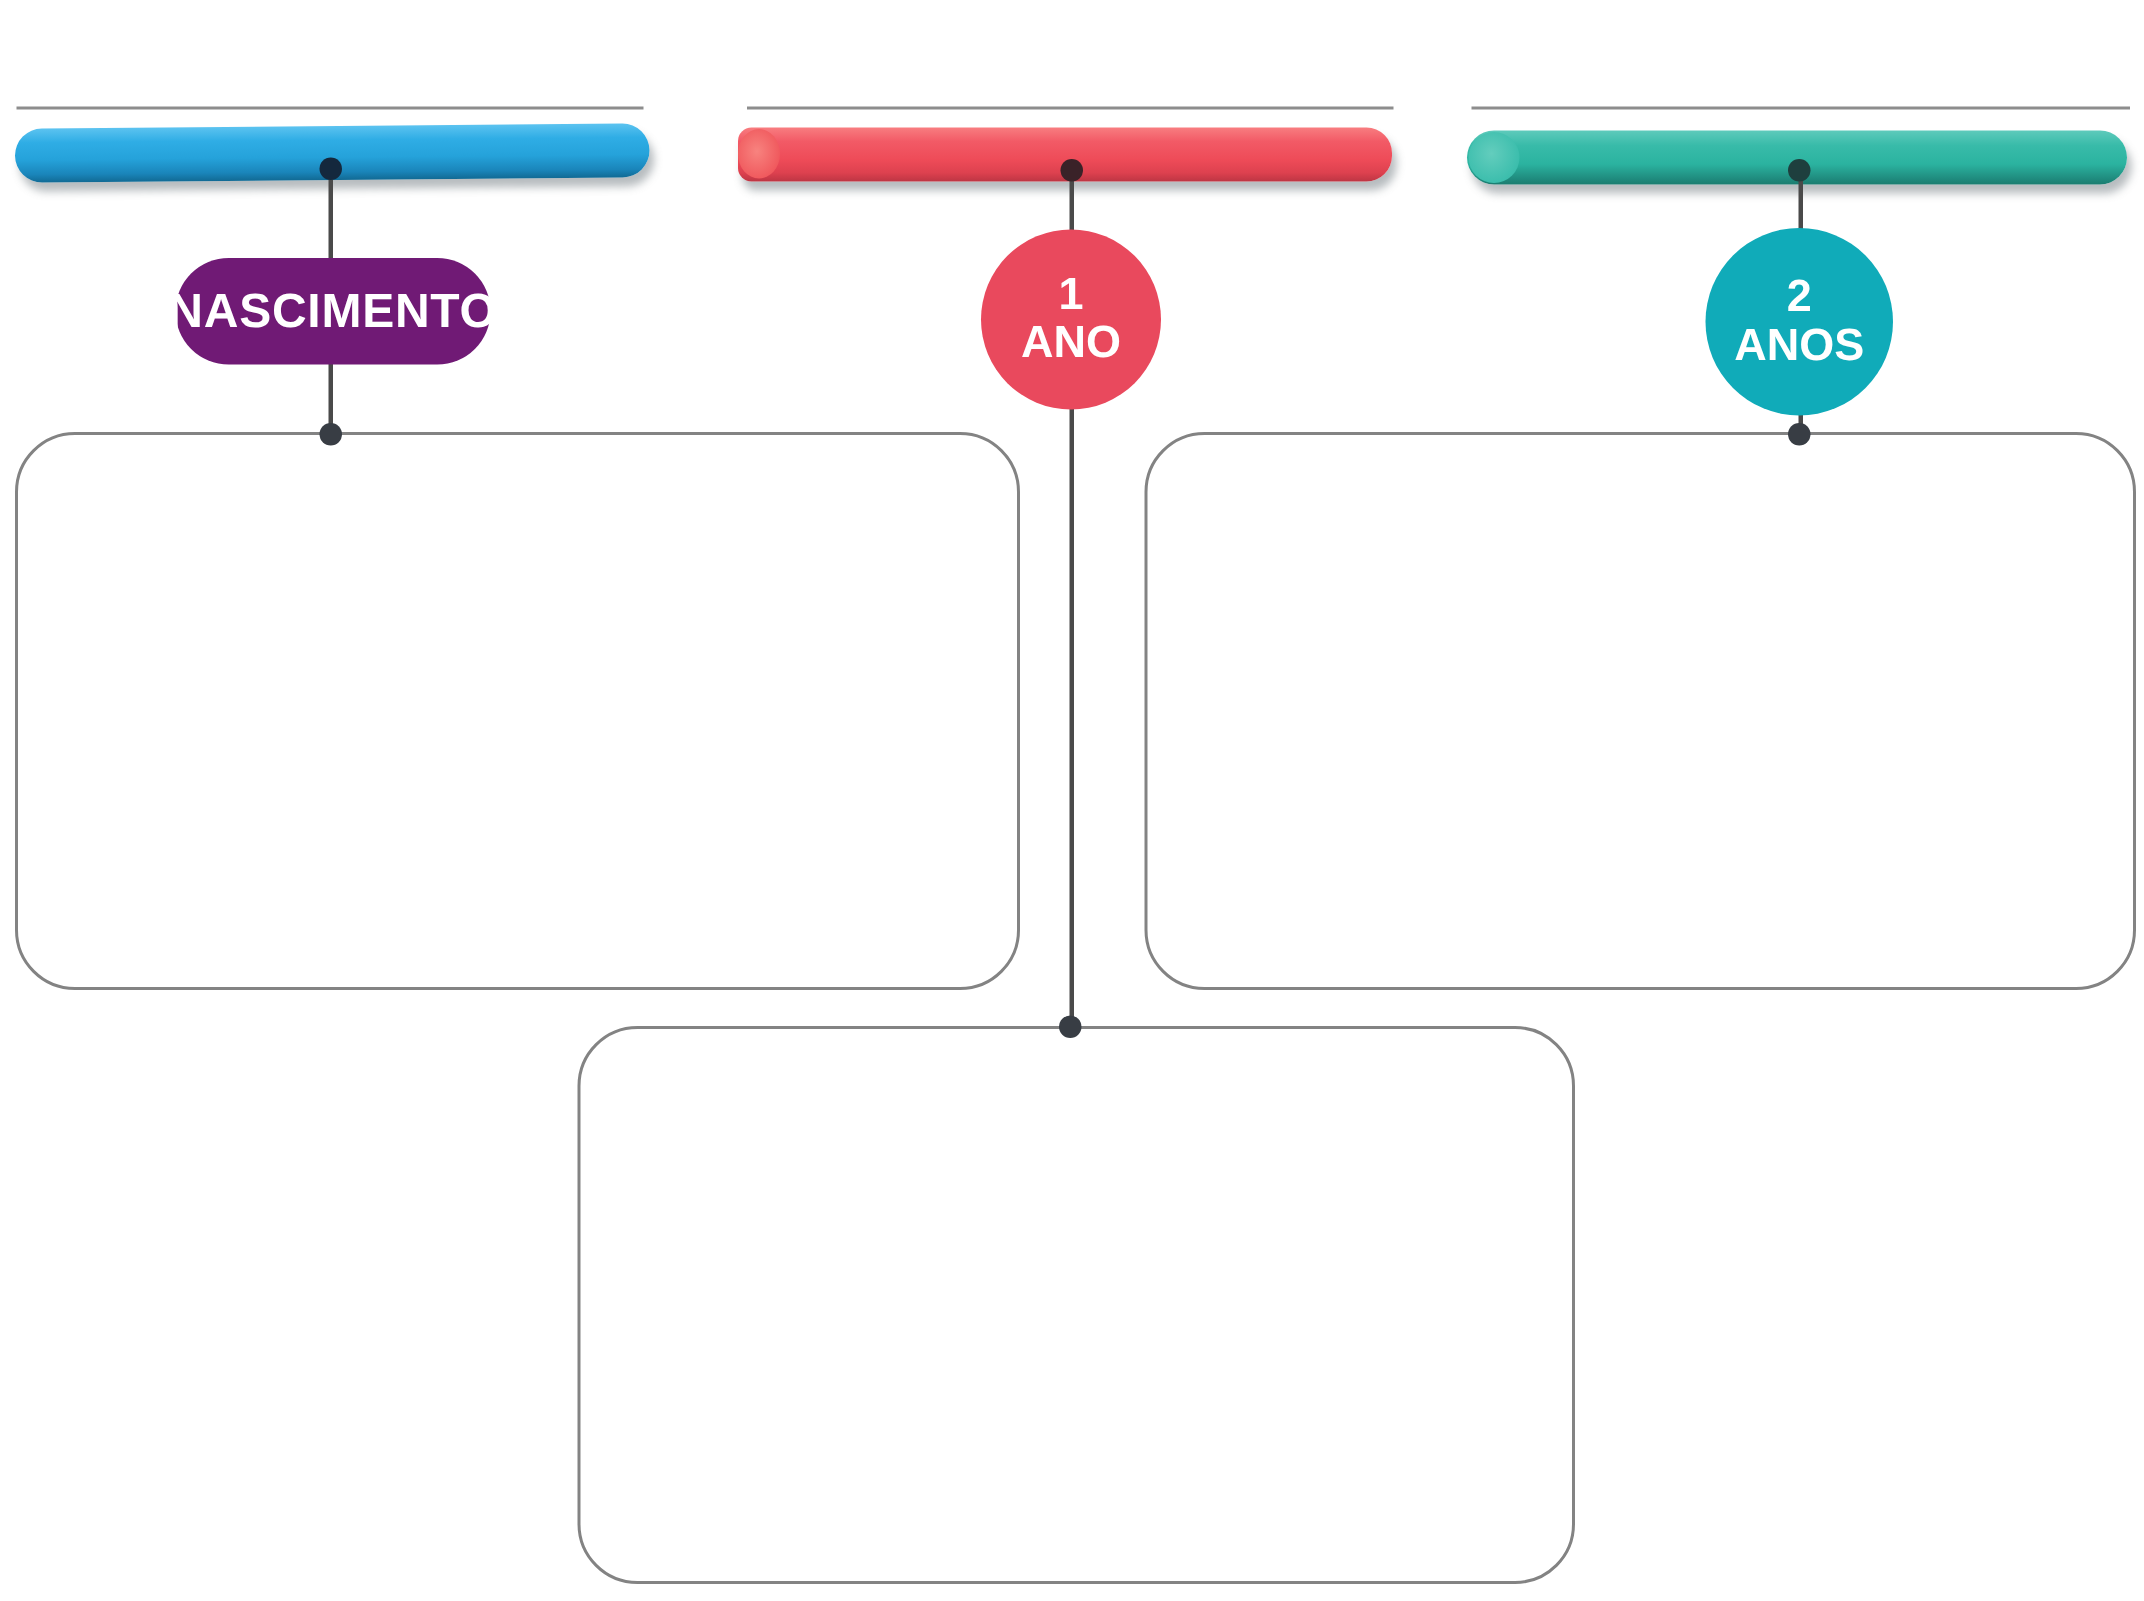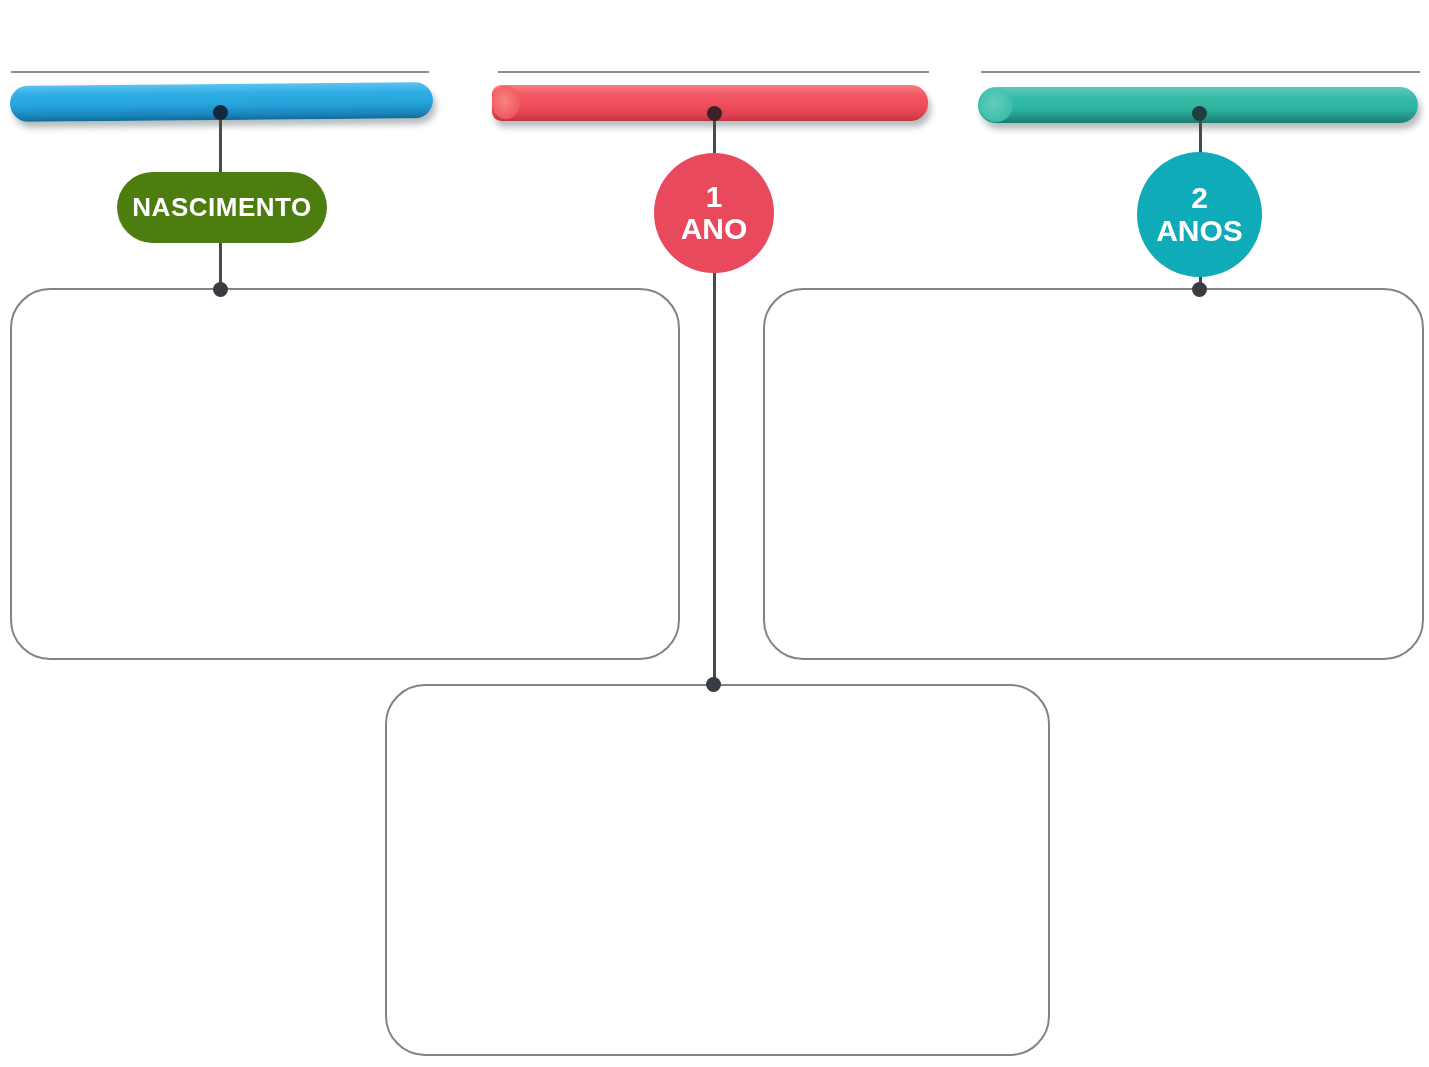--- a/index.html
+++ b/index.html
@@ -53,21 +53,21 @@
   .dot-box-2{left:706px;top:677px;}
   .dot-box-3{left:1192px;top:282px;}
 
   
   .badge{
     position:absolute;display:flex;align-items:center;justify-content:center;
     color:#ffffff;font-weight:bold;text-align:center;
   }
   .badge-pill{
     left:117px;top:172px;width:210px;height:71px;border-radius:36px;
-    background:#4d7c0f;font-size:26px;letter-spacing:.5px;
+    background:#701a75;font-size:32px;letter-spacing:.5px;
   }
   .badge-circle{flex-direction:column;border-radius:50%;line-height:1.08;font-size:30px;}
   .badge-1ano{left:654px;top:153px;width:120px;height:120px;background:#e9495d;}
   .badge-2anos{left:1137px;top:152px;width:125px;height:125px;background:#10abb9;}
 </style>
 </head>
 <body>
 
 <div class="canvas">
 

